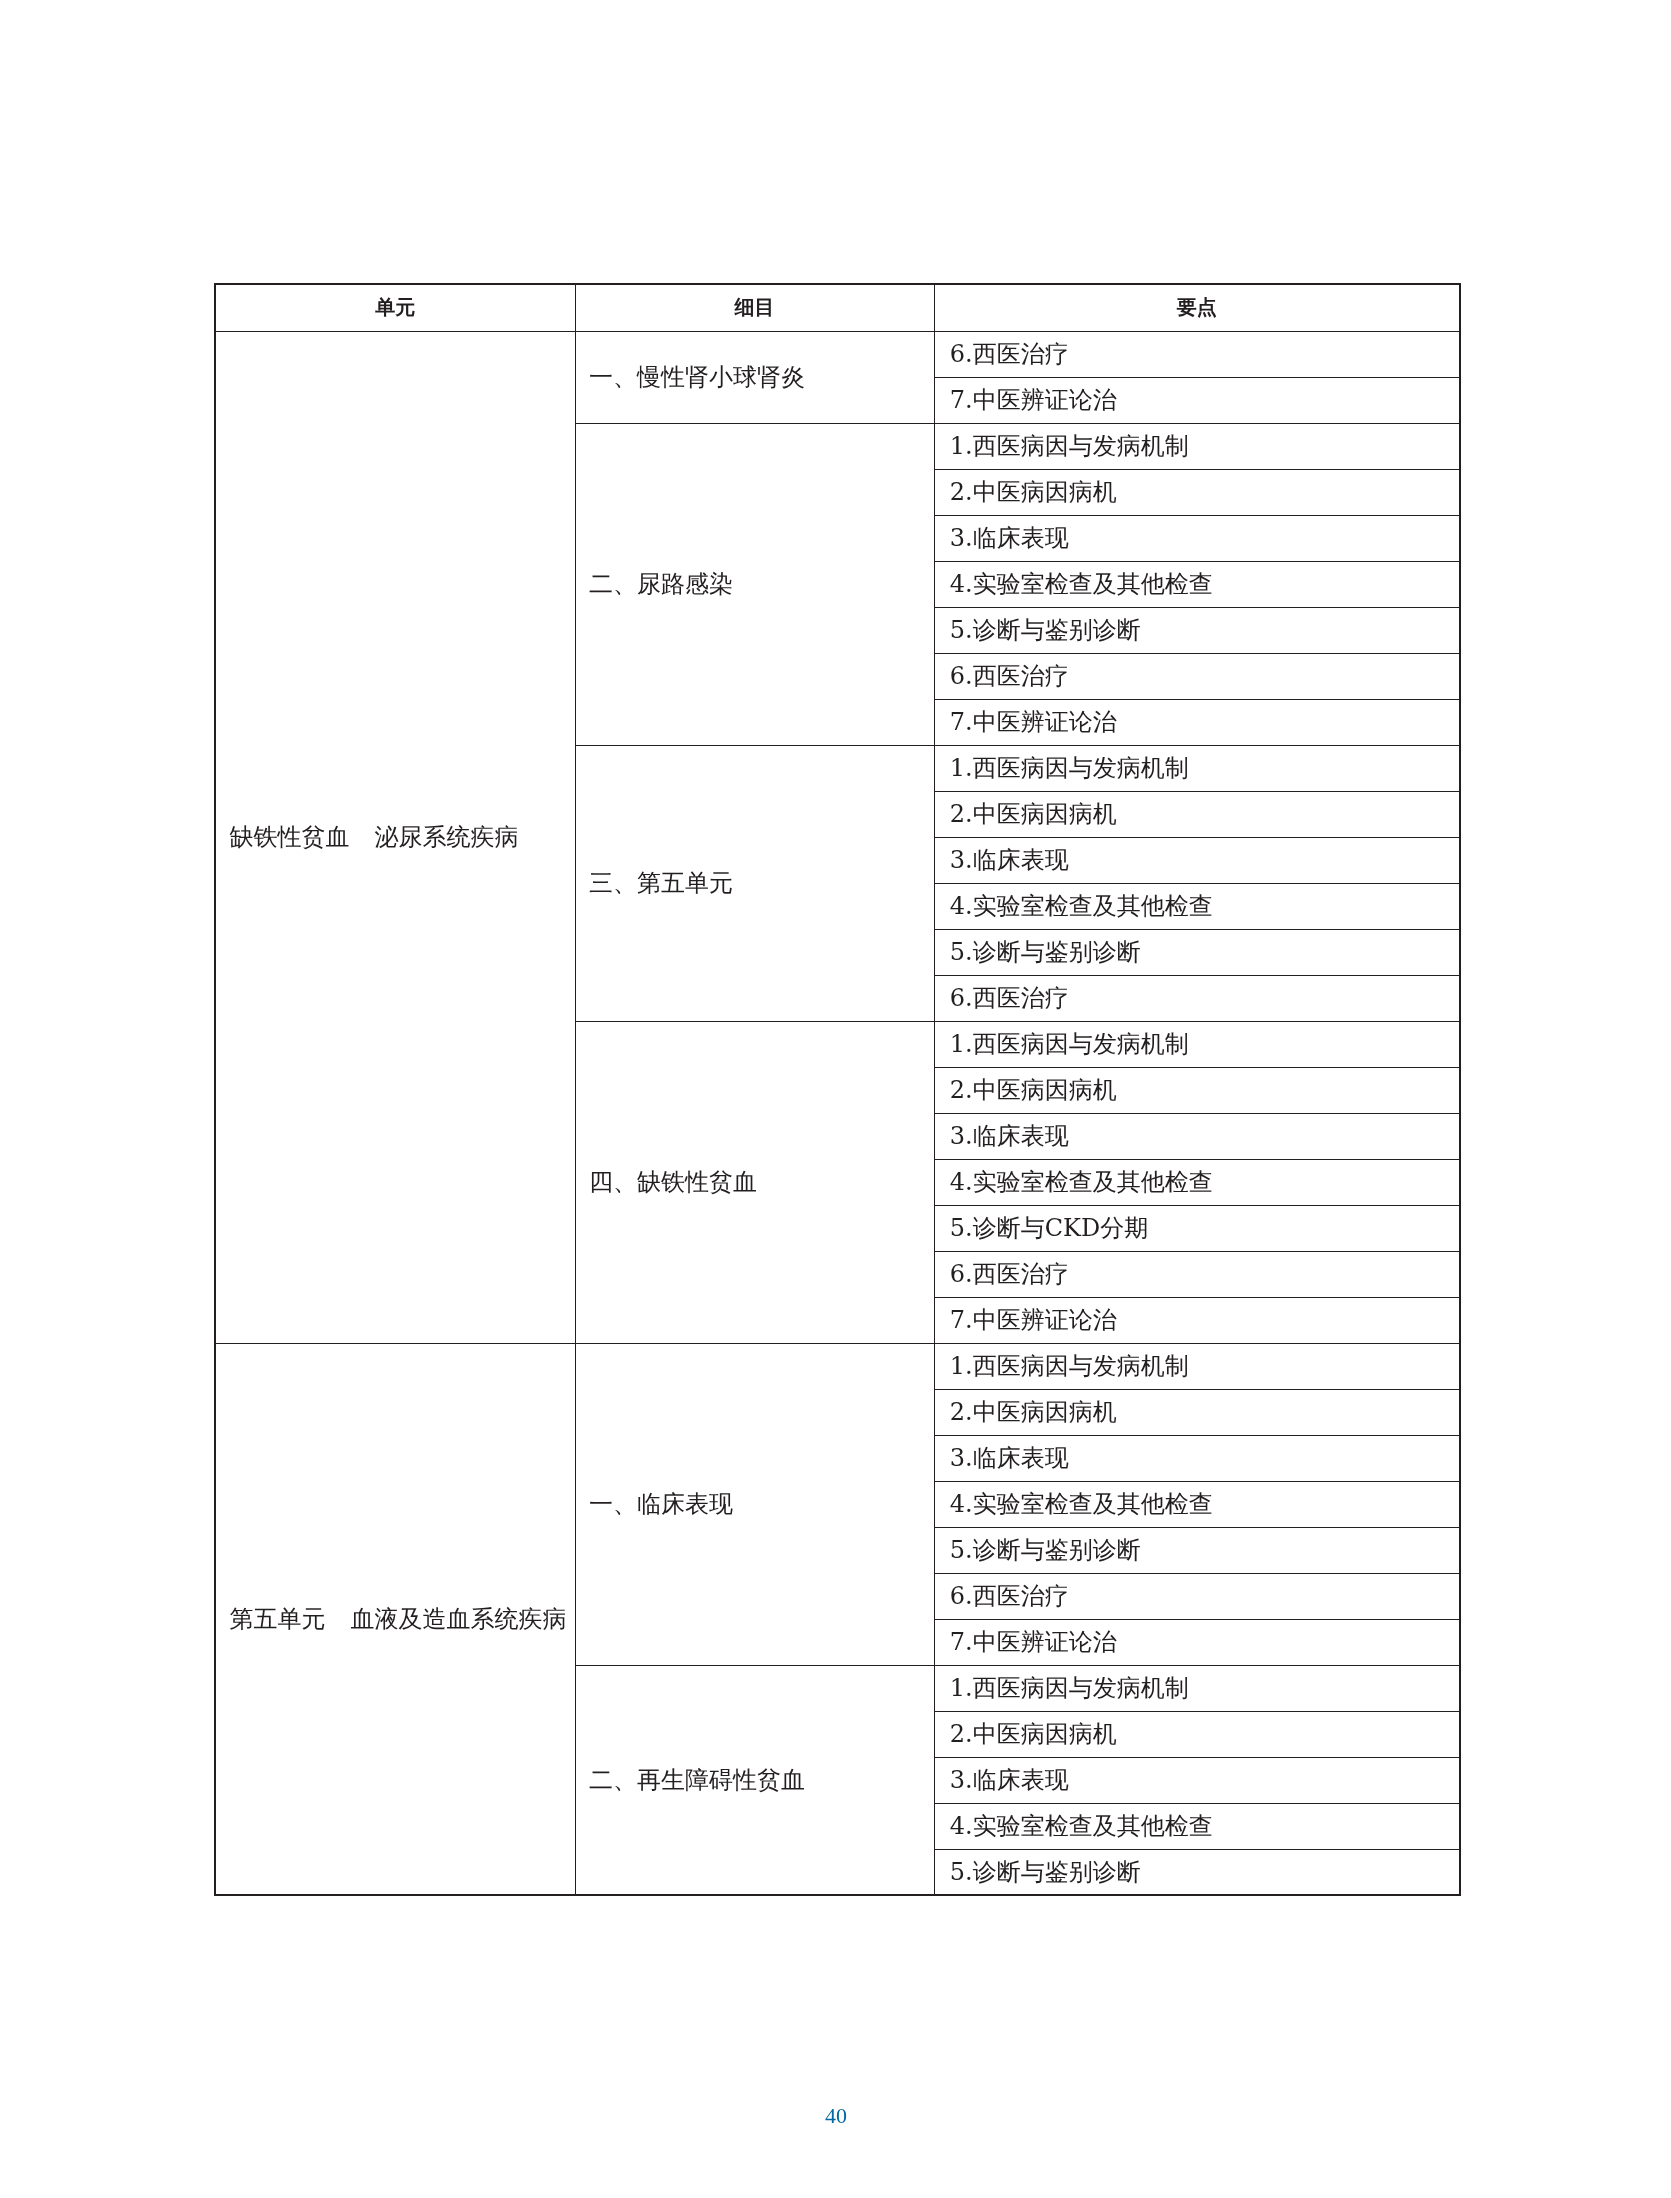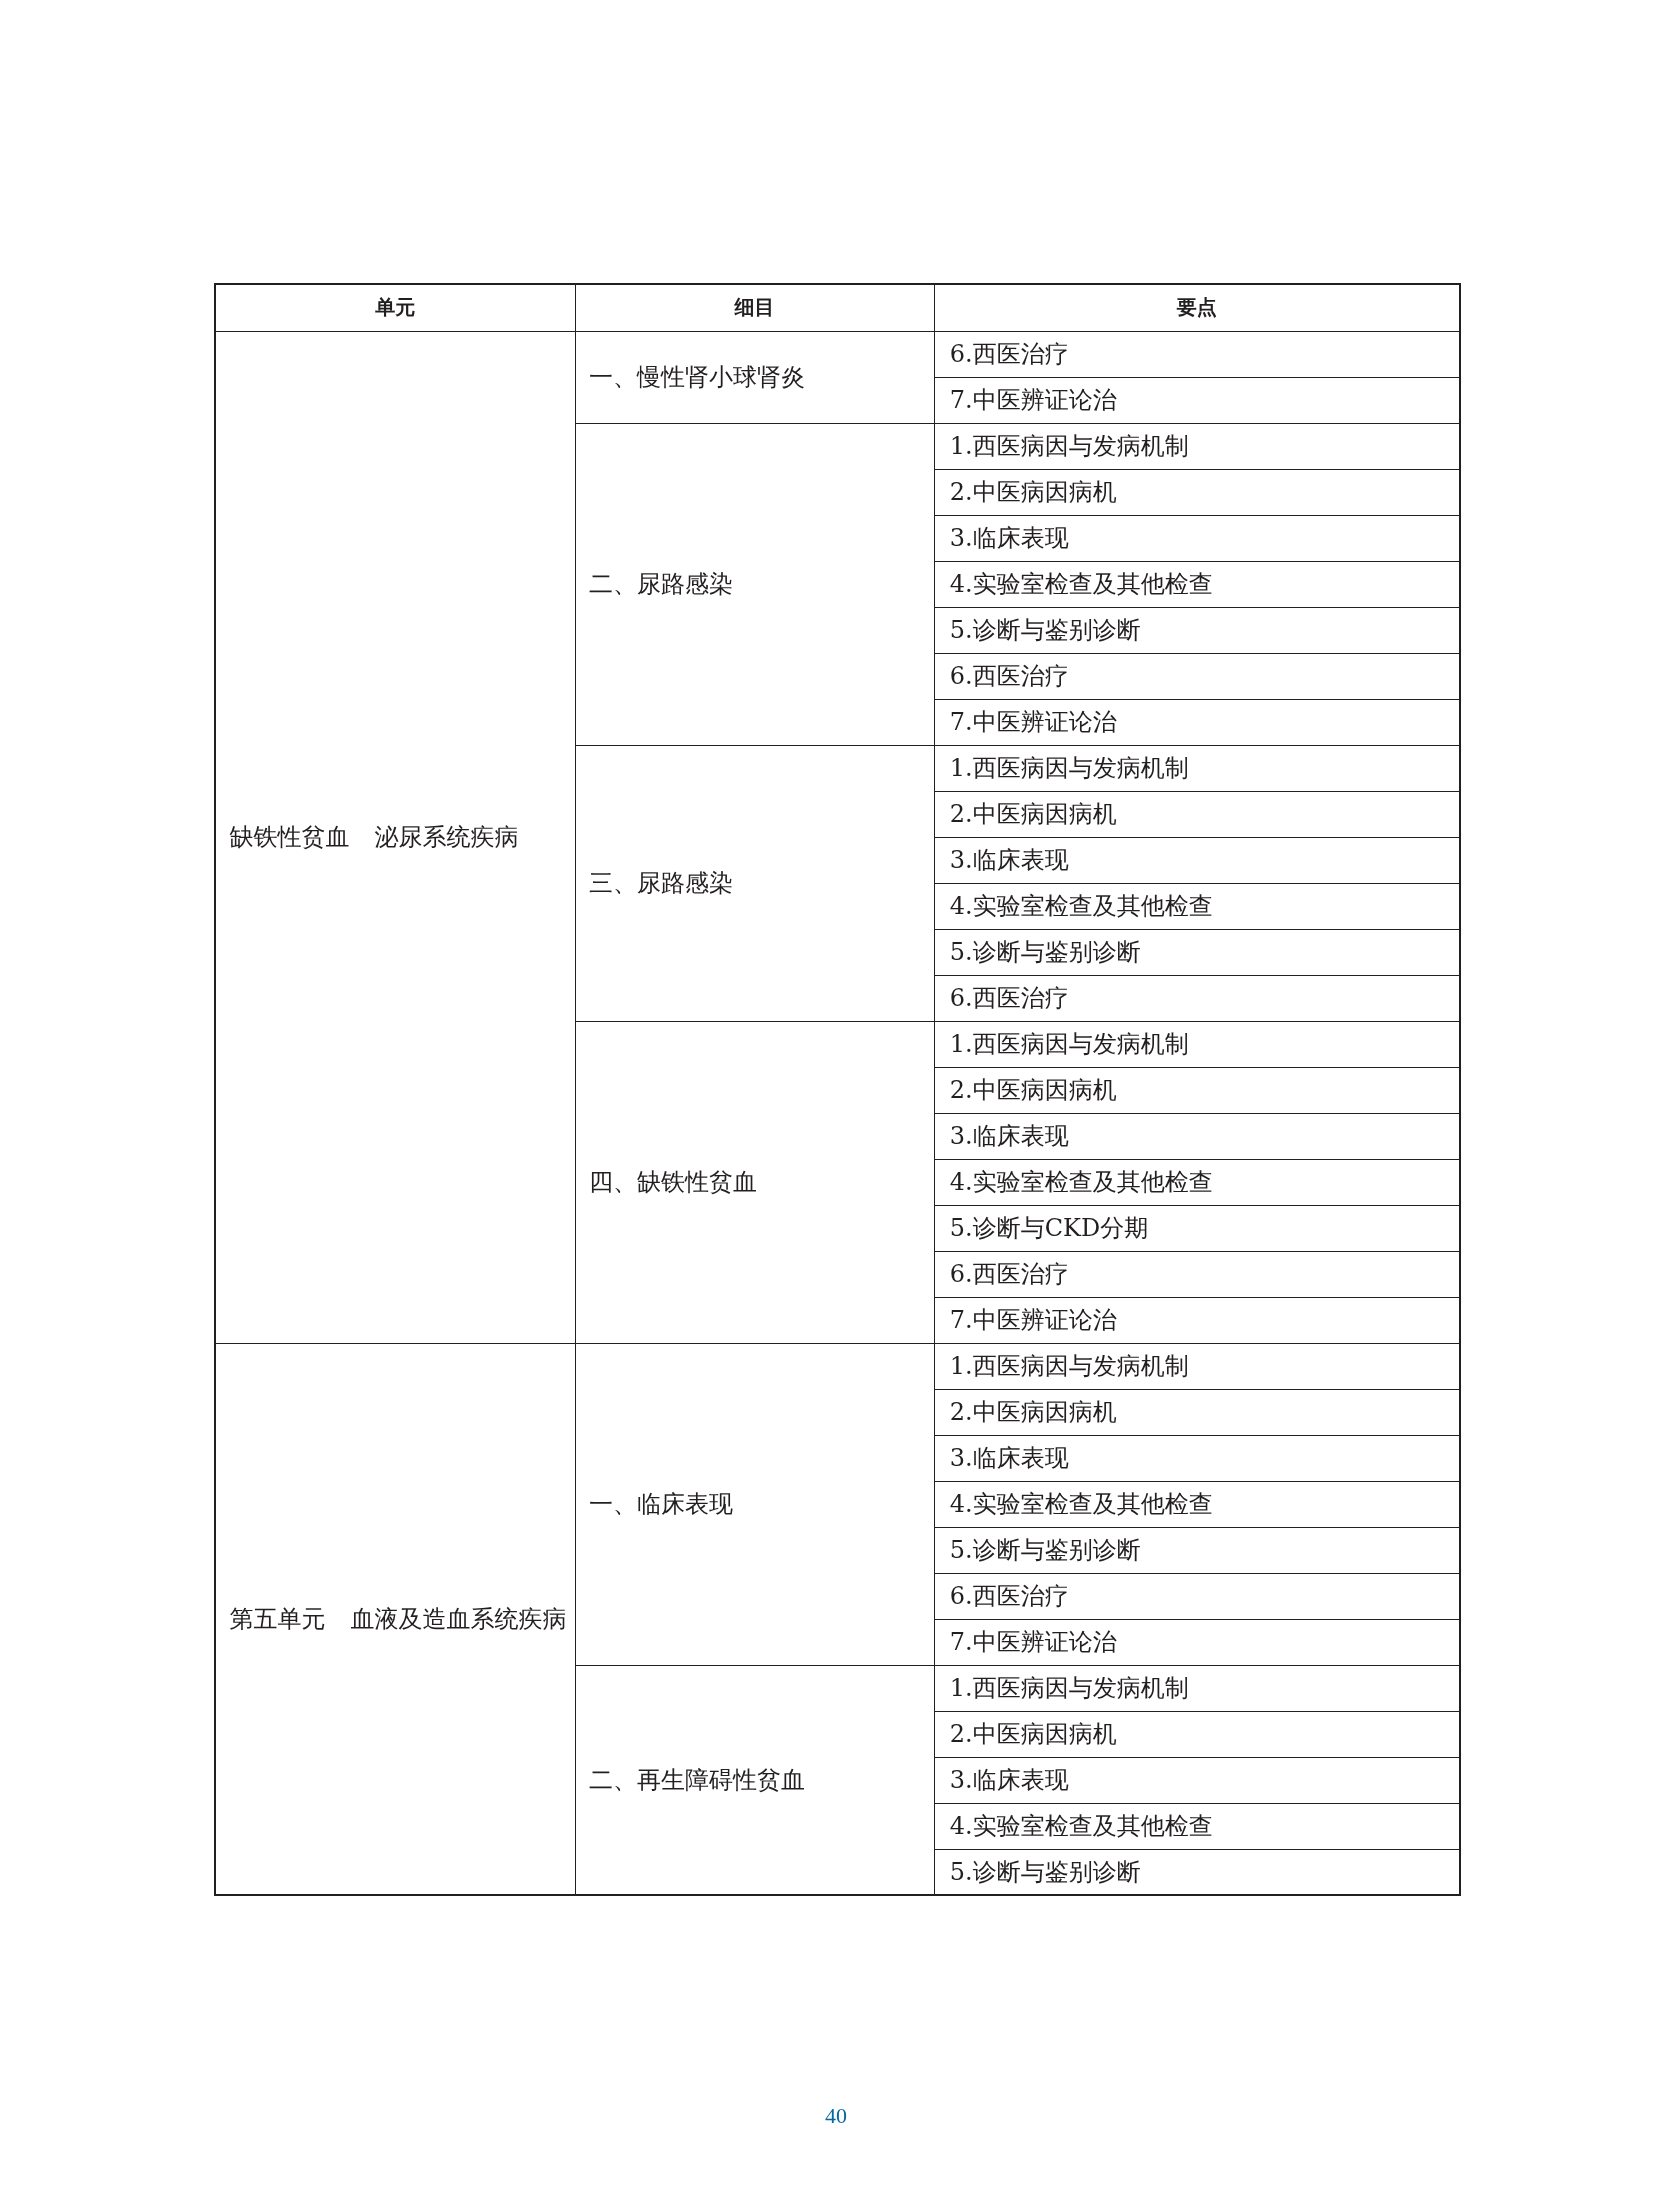--- a/index.html
+++ b/index.html
@@ -74,21 +74,21 @@
         <td class="point-cell">5.诊断与鉴别诊断</td>
       </tr>
     <tr>
         <td class="point-cell">6.西医治疗</td>
       </tr>
     <tr>
         <td class="point-cell">7.中医辨证论治</td>
       </tr>
 
     <tr>
-      <td class="subitem-cell" rowspan="6">三、尿路感染</td>
+      <td class="subitem-cell" rowspan="6">三、第五单元</td>
       <td class="point-cell">1.西医病因与发病机制</td>
     </tr>
     <tr>
         <td class="point-cell">2.中医病因病机</td>
       </tr>
     <tr>
         <td class="point-cell">3.临床表现</td>
       </tr>
     <tr>
         <td class="point-cell">4.实验室检查及其他检查</td>

